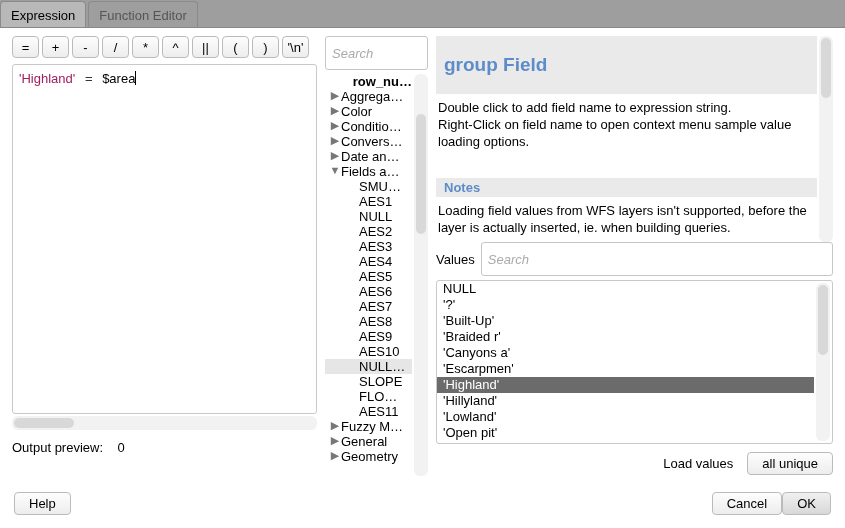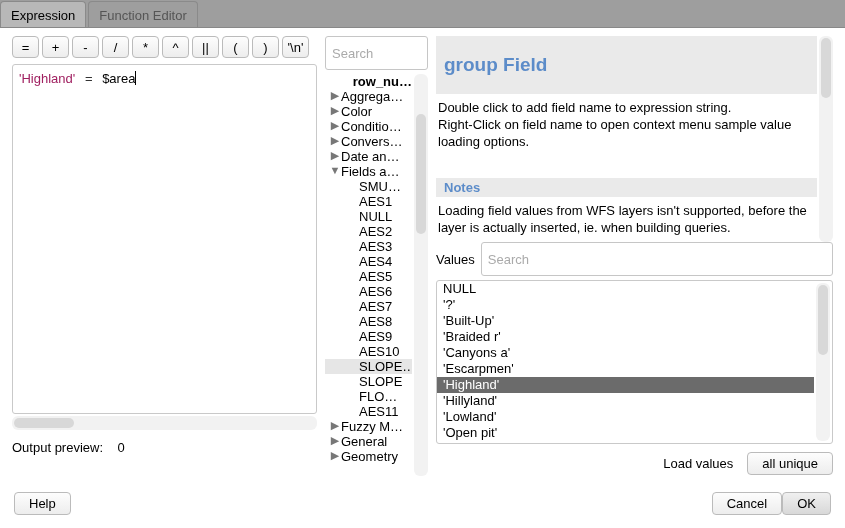--- a/index.html
+++ b/index.html
@@ -17,21 +17,21 @@
   .left-col { width: 305px; display:flex; flex-direction:column; }
   .op-row { display:flex; gap:3px; margin-bottom:6px; }
   .op-btn { width:27px; height:22px; border:1px solid #bbb; border-radius:4px; background:linear-gradient(#fdfdfd,#ededed); display:flex; align-items:center; justify-content:center; font-size:13px; cursor:pointer; }
   .expr-box { flex:0 0 350px; border:1px solid #c9c9c9; border-radius:3px; background:#fff; padding:6px; font-family:Menlo,Consolas,monospace; font-size:13px; overflow:hidden; position:relative;}
   .scroll-h { height:14px; background:#f2f2f2; border-radius:6px; margin-top:2px; position:relative;}
   .scroll-h::before { content:""; position:absolute; left:2px; top:2px; height:10px; width:60px; background:#d8d8d8; border-radius:5px;}
   .preview-row { margin-top:10px; }
 
   
   .mid-col { width:103px; display:flex; flex-direction:column; }
-  .search-box { height:27px; border:1px solid #c6c6c6; border-radius:3px; padding:16px 6px; color:#aaa; display:flex; align-items:center; margin-bottom:4px;}
+  .search-box { height:27px; border:1px solid #c6c6c6; border-radius:3px; padding:16px 6px; color:#aaa; display:flex; align-items:center; margin-bottom:4px;font-style:italic;}
   .tree { font-size:13px; line-height:15px; }
   .tree-row { display:flex; align-items:center; white-space:nowrap; cursor:default; padding-left:4px;}
   .tree-row.bold { font-weight:600; }
   .arrow { width:12px; display:inline-flex; justify-content:center; font-size:11px; color:#777; transform:translateY(-1px);}
   .indent1 { padding-left:18px; }
   .indent2 { padding-left:34px; }
   .tree-row.sel { background:#e6e6e6; }
 
   .mid-outer { display:flex; flex:1;}
   .mid-tree { flex:1; overflow:hidden;}
@@ -134,21 +134,21 @@
             <div class="tree-row indent2">NULL</div>
             <div class="tree-row indent2">AES2</div>
             <div class="tree-row indent2">AES3</div>
             <div class="tree-row indent2">AES4</div>
             <div class="tree-row indent2">AES5</div>
             <div class="tree-row indent2">AES6</div>
             <div class="tree-row indent2">AES7</div>
             <div class="tree-row indent2">AES8</div>
             <div class="tree-row indent2">AES9</div>
             <div class="tree-row indent2">AES10</div>
-            <div class="tree-row indent2 sel">SLOPE…</div>
+            <div class="tree-row indent2 sel">NULL…</div>
             <div class="tree-row indent2">SLOPE</div>
             <div class="tree-row indent2">FLO…</div>
             <div class="tree-row indent2">AES11</div>
             <div class="tree-row "><span class="arrow">▶</span>Fuzzy M…</div>
             <div class="tree-row "><span class="arrow">▶</span>General</div>
             <div class="tree-row "><span class="arrow">▶</span>Geometry</div>
           </div>
       </div>
       <div class="mid-vsb"></div>
     </div>

